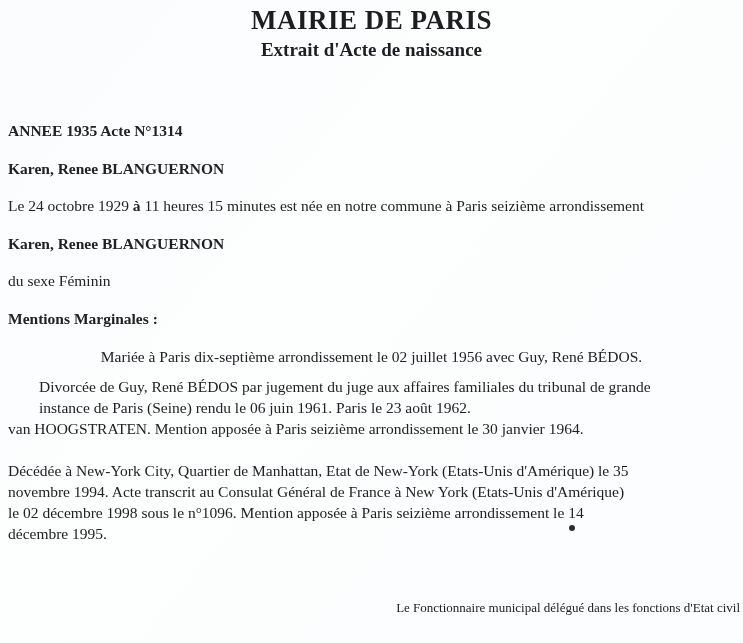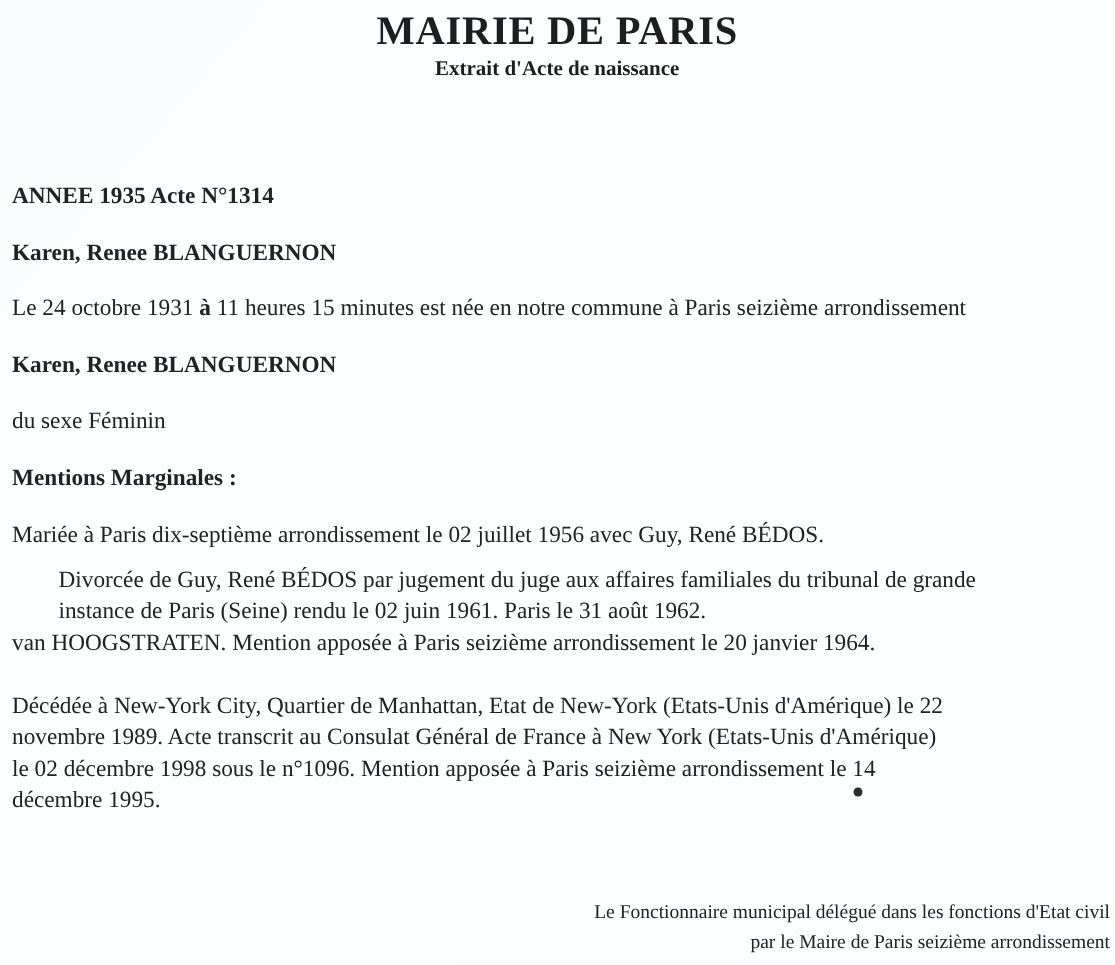--- a/index.html
+++ b/index.html
@@ -28,41 +28,41 @@
     width: 100%;
     text-align: center;
   }
   .doc-title {
     font-size: 27px;
     font-weight: bold;
     letter-spacing: 0.5px;
     color: #1d1e22;
   }
   .doc-subtitle {
-    font-size: 14px;
+    font-size: 19px;
     font-weight: bold;
     margin-top: 3px;
     color: #1d1e22;
   }
   
   .line, .para {
     position: absolute;
     left: 8px;
     right: 8px;
     font-size: 15.5px;
     line-height: 21px;
   }
   .bold { font-weight: bold; }
   .act-reference      { top: 120px; }
   .subject-name       { top: 158px; }
   .birth-statement    { top: 195px; }
   .subject-name-2     { top: 233px; }
   .sex-statement      { top: 270px; }
   .mentions-heading   { top: 308px; }
-  .mention-p1         { top: 346px; }
+  .mention-p1         { top: 346px; text-align: center; }
   .mention-p2         { top: 376px; margin-left: 31px; }
   .mention-p3         { top: 418px; }
   .mention-p4         { top: 460px; }
   
   .doc-footer {
     position: absolute;
     top: 598px;
     left: 8px;
     right: 3px;
     text-align: right;
@@ -87,48 +87,47 @@
 
   <div class="doc-header">
     <div class="doc-title">MAIRIE DE PARIS</div>
     <div class="doc-subtitle">Extrait d'Acte de naissance</div>
   </div>
 
   <div class="line bold act-reference">ANNEE 1935 Acte N°1314</div>
 
   <div class="line bold subject-name">Karen, Renee BLANGUERNON</div>
 
-  <div class="line birth-statement"><span>Le 24 octobre 1931 </span><span class="bold">à</span><span> 11 heures 15 minutes est née en notre commune à Paris seizième arrondissement</span></div>
+  <div class="line birth-statement"><span>Le 24 octobre 1929 </span><span class="bold">à</span><span> 11 heures 15 minutes est née en notre commune à Paris seizième arrondissement</span></div>
 
   <div class="line bold subject-name-2">Karen, Renee BLANGUERNON</div>
 
   <div class="line bold mentions-heading">Mentions Marginales :</div>
 
   <div class="line sex-statement">du sexe Féminin</div>
 
   <div class="para mention-p1">
     <div>Mariée à Paris dix-septième arrondissement le 02 juillet 1956 avec Guy, René BÉDOS.</div>
   </div>
 
   <div class="para mention-p2">
     <div>Divorcée de Guy, René BÉDOS par jugement du juge aux affaires familiales du tribunal de grande</div>
-    <div>instance de Paris (Seine) rendu le 02 juin 1961. Paris le 31 août 1962.</div>
+    <div>instance de Paris (Seine) rendu le 06 juin 1961. Paris le 23 août 1962.</div>
   </div>
 
   <div class="para mention-p3">
-    <div>van HOOGSTRATEN. Mention apposée à Paris seizième arrondissement le 20 janvier 1964.</div>
+    <div>van HOOGSTRATEN. Mention apposée à Paris seizième arrondissement le 30 janvier 1964.</div>
   </div>
 
   <div class="para mention-p4">
-    <div>Décédée à New-York City, Quartier de Manhattan, Etat de New-York (Etats-Unis d'Amérique) le 22</div>
-    <div>novembre 1989. Acte transcrit au Consulat Général de France à New York (Etats-Unis d'Amérique)</div>
+    <div>Décédée à New-York City, Quartier de Manhattan, Etat de New-York (Etats-Unis d'Amérique) le 35</div>
+    <div>novembre 1994. Acte transcrit au Consulat Général de France à New York (Etats-Unis d'Amérique)</div>
     <div>le 02 décembre 1998 sous le n°1096. Mention apposée à Paris seizième arrondissement le 14</div>
     <div>décembre 1995.</div>
   </div>
 
   <div class="speck"></div>
 
   <div class="doc-footer">
     <div>Le Fonctionnaire municipal délégué dans les fonctions d'Etat civil</div>
-    <div>par le Maire de Paris seizième arrondissement</div>
   </div>
 
 </div>
 
 </body></html>

